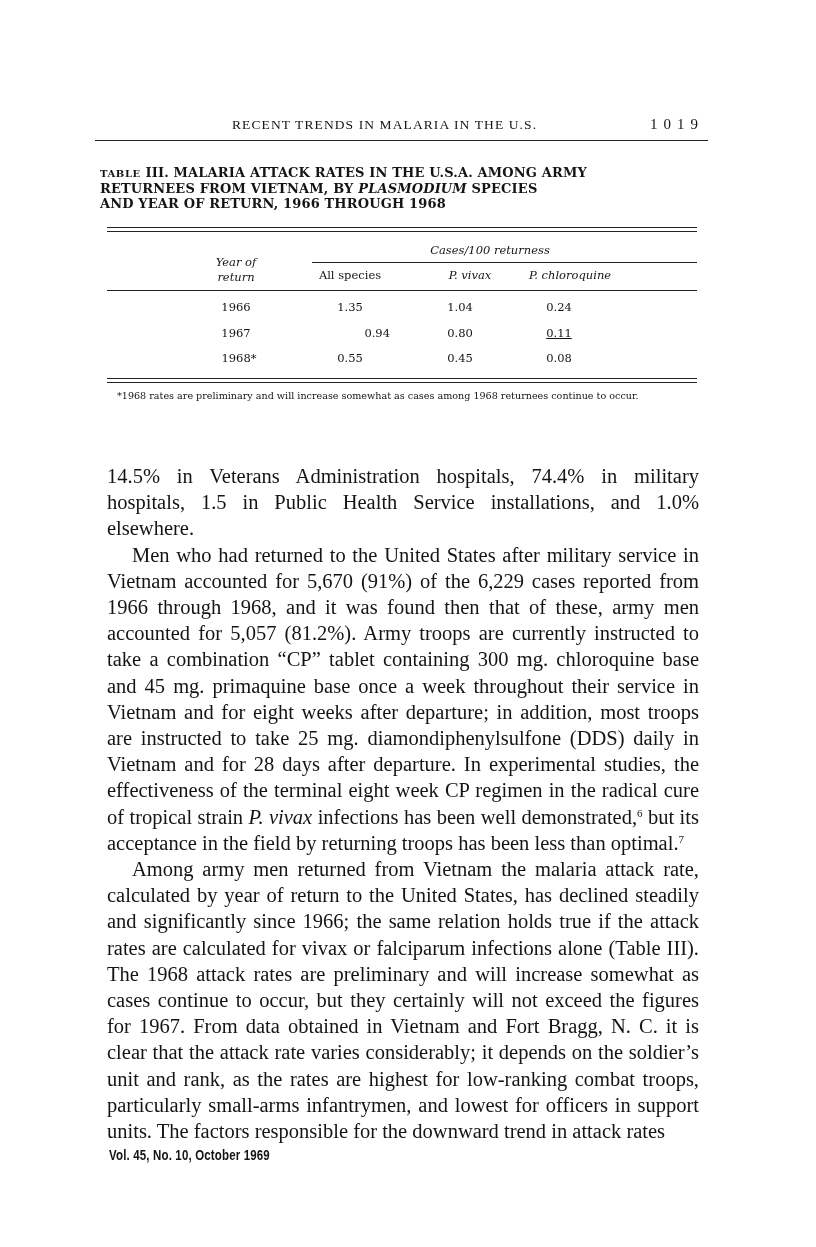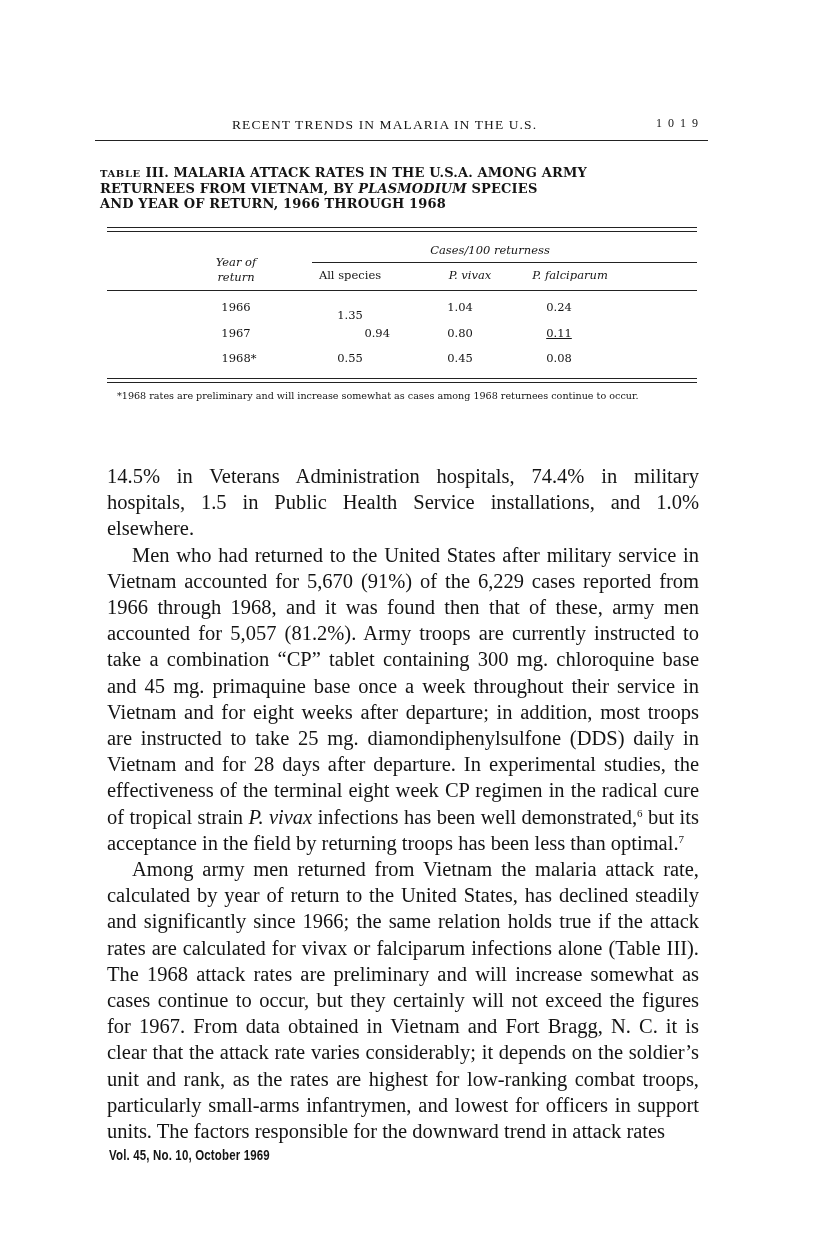--- a/index.html
+++ b/index.html
@@ -3,21 +3,21 @@
 <meta charset="utf-8">
 <style>
   html, body { margin: 0; padding: 0; background: #ffffff; }
   body { width: 816px; height: 1247px; position: relative; overflow: hidden; color: #141414; }
 
   .running-head {
     position: absolute; left: 108px; top: 117px; width: 600px; height: 20px;
     font-family: "Liberation Serif", serif; font-size: 13.5px; letter-spacing: 1.1px; text-decoration: underline;
   }
   .running-head .title { position: absolute; left: 124px; top: 0; }
-  .running-head .pageno { position: absolute; right: 4px; top: -1px; font-size: 12px; letter-spacing: 6px; margin-left: 36px; }
+  .running-head .pageno { position: absolute; right: 4px; top: -1px; font-size: 15px; letter-spacing: 6px; margin-left: 36px; }
   .head-rule { position: absolute; left: 95px; top: 140px; width: 613px; height: 1.4px; background: #222; }
 
   .table-caption {
     position: absolute; left: 100px; top: 165px; width: 610px;
     font-family: "DejaVu Serif", serif; font-weight: bold; font-size: 13px; line-height: 15px;
     text-align: left; letter-spacing: 0.15px;
   }
   .table-caption .sc { font-size: 10px; letter-spacing: 0.6px; }
   .table-caption i { font-style: italic; }
 
@@ -68,26 +68,26 @@
 <div class="rule" style="left:107px; top:231px; width:590px;"></div>
 
 <div class="th it" style="left:196px; top:255px; width:80px; line-height:15px;">
   <div>Year of</div>
   <div>return</div>
 </div>
 <div class="th it" style="left:330px; top:243px; width:320px;">Cases/100 returness</div>
 <div class="rule" style="left:312px; top:262px; width:385px; height:1px;"></div>
 <div class="th" style="left:300px; top:268px; width:100px;">All species</div>
 <div class="th it" style="left:420px; top:268px; width:100px;">P. vivax</div>
-<div class="th it" style="left:515px; top:268px; width:110px;">P. falciparum</div>
+<div class="th it" style="left:515px; top:268px; width:110px;">P. chloroquine</div>
 <div class="rule" style="left:107px; top:290px; width:590px; height:1px;"></div>
 
 <div>
   <div class="cell" style="left:196px; top:300px;">1966</div>
-  <div class="cell" style="left:310px; top:308px;">1.35</div>
+  <div class="cell" style="left:310px; top:300px;">1.35</div>
   <div class="cell" style="left:420px; top:300px;">1.04</div>
   <div class="cell" style="left:519px; top:300px;">0.24</div>
 </div>
 <div>
   <div class="cell" style="left:196px; top:326px;">1967</div>
   <div class="cell" style="left:310px; top:326px;text-align:right;">0.94</div>
   <div class="cell" style="left:420px; top:326px;">0.80</div>
   <div class="cell" style="left:519px; top:326px;text-decoration:underline;">0.11</div>
 </div>
 <div>

